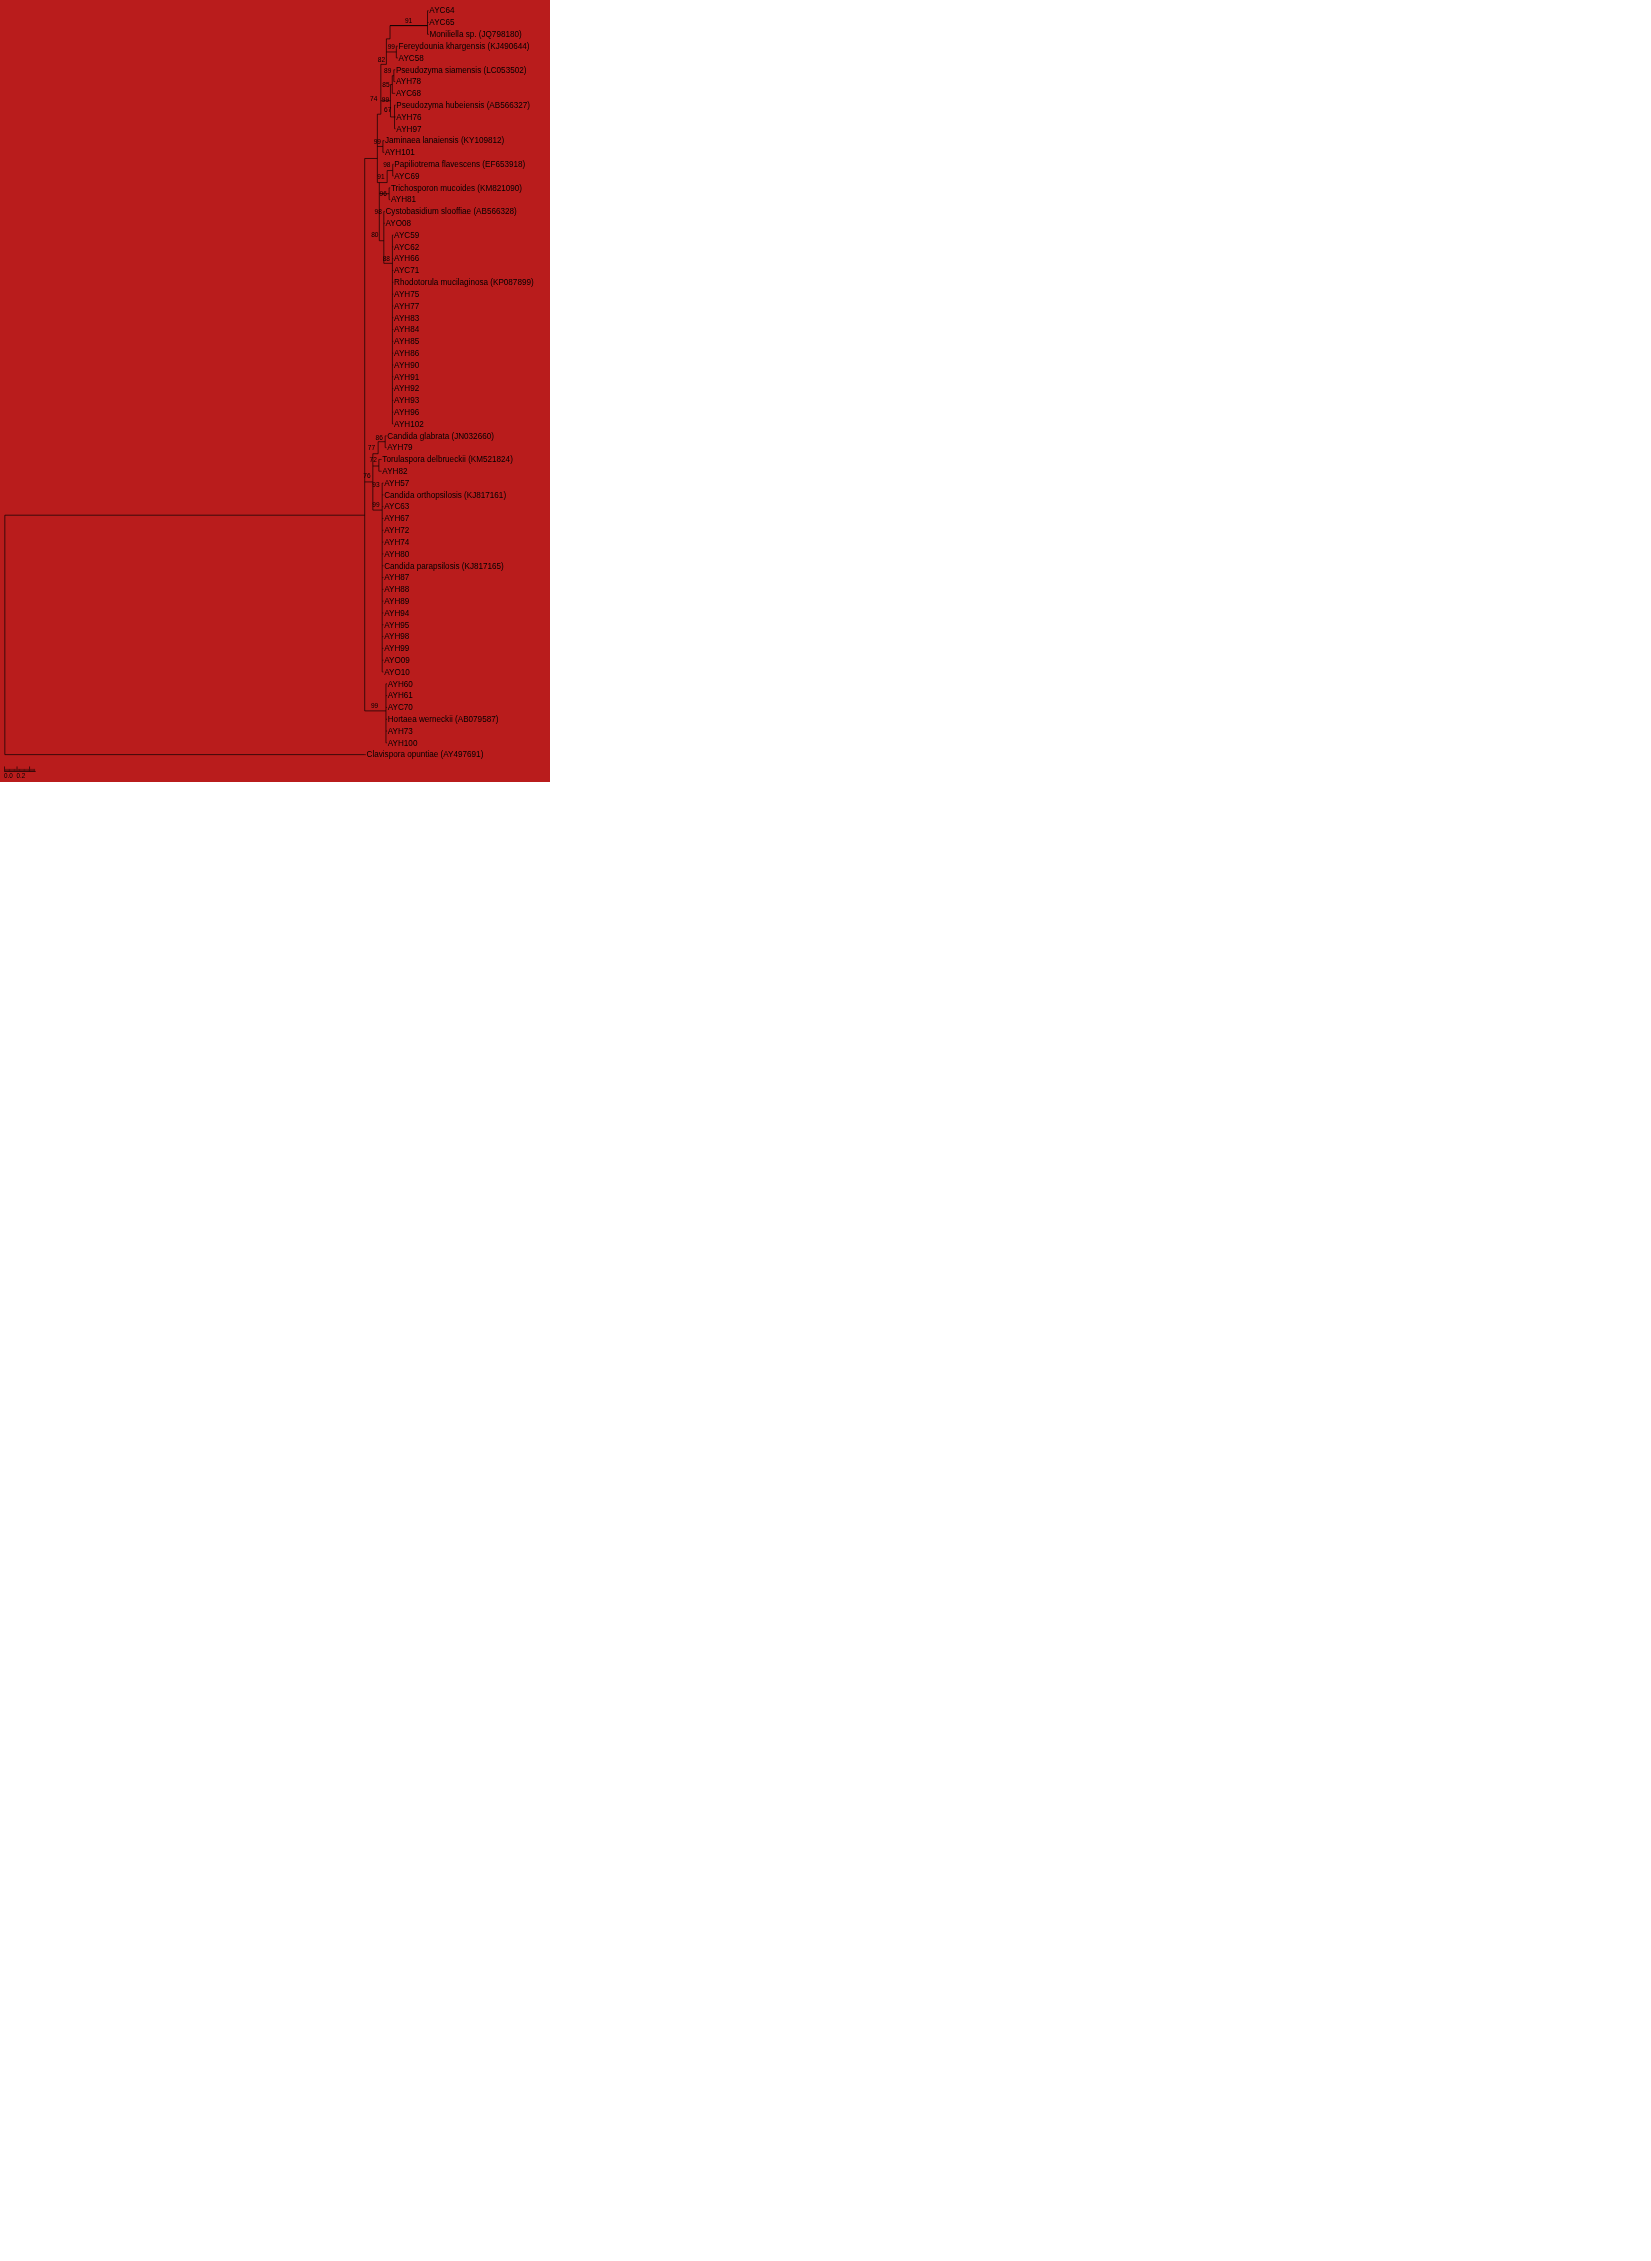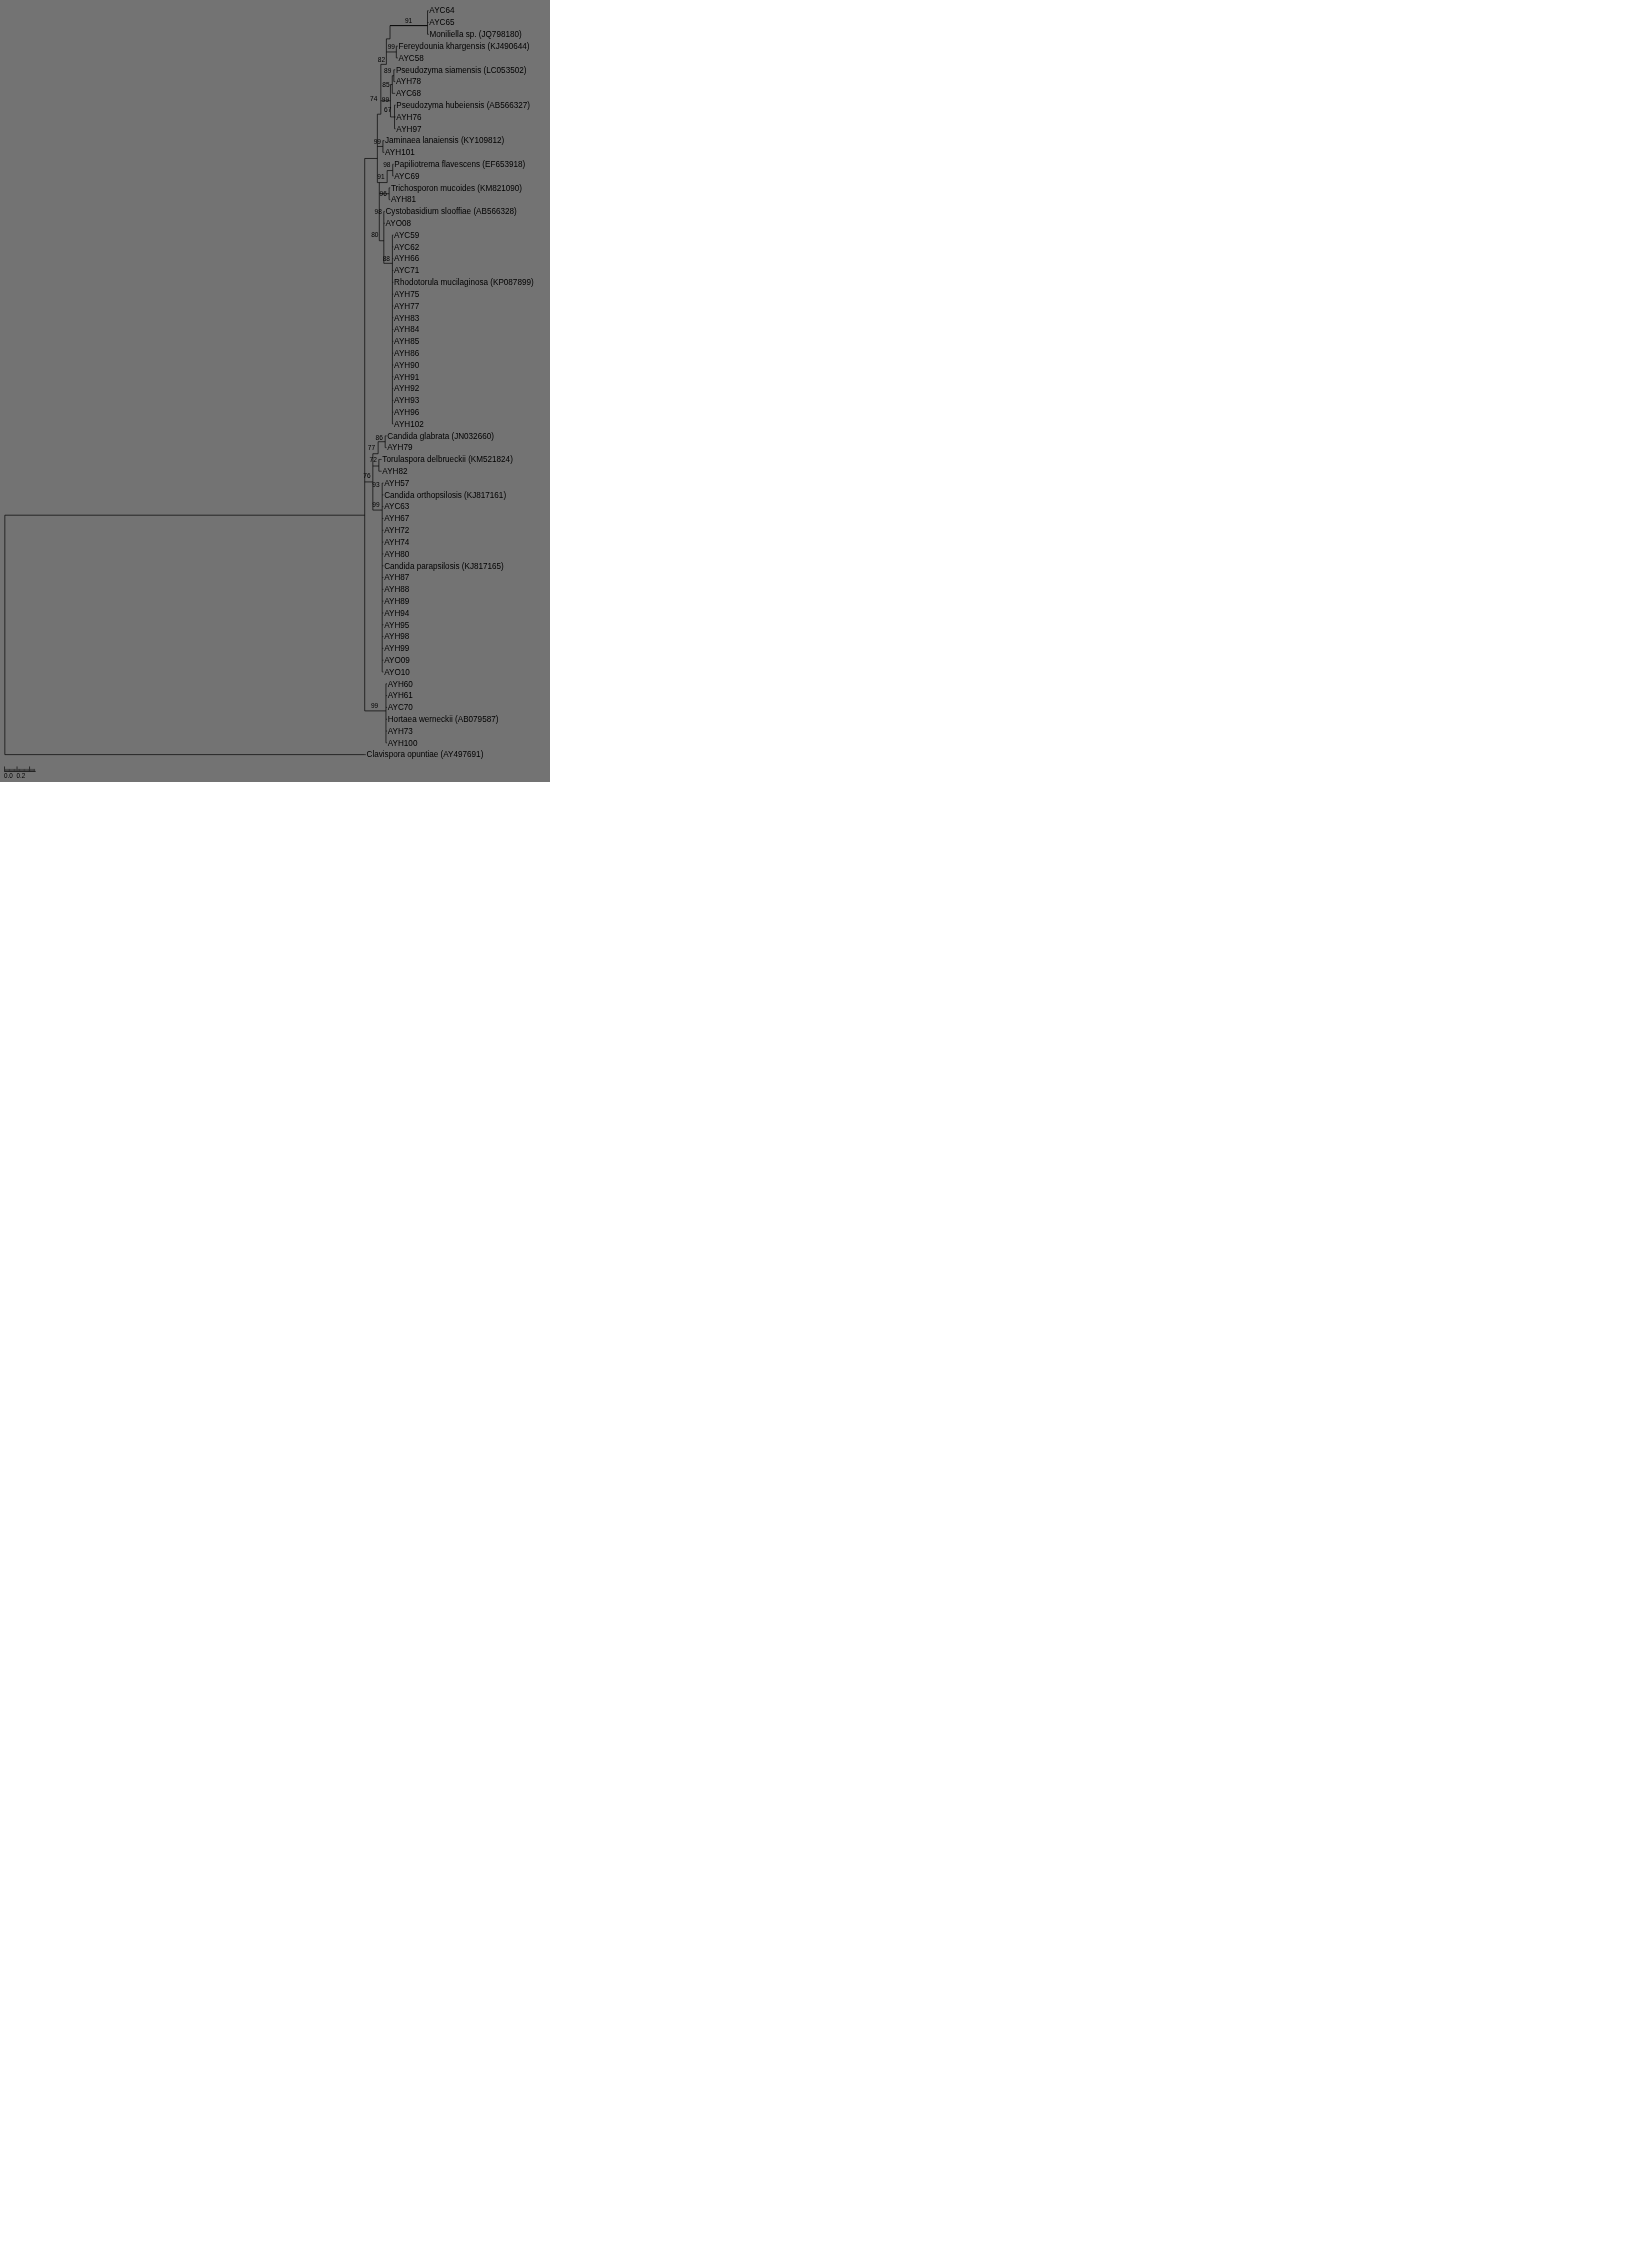--- a/index.html
+++ b/index.html
@@ -1,16 +1,16 @@
 <!DOCTYPE html>
 <html style="font-size:7.2px"><head>
 <meta charset="utf-8">
 <style>
   html,body{margin:0;padding:0;background:#ffffff;}
-  #figure{position:relative;width:550px;height:782px;background:#737373;overflow:hidden;}
+  #figure{position:relative;width:550px;height:782px;background:#b91c1c;overflow:hidden;}
   svg{position:absolute;left:0;top:0;}
   text{font-family:"Liberation Sans","DejaVu Sans",sans-serif;fill:#000000;}
   .taxon{font-size:18px;}
   .support{font-size:14.5px;}
   .scalelab{font-size:14px;}
 </style>
 </head>
 <body>
 
 <div id="figure">

